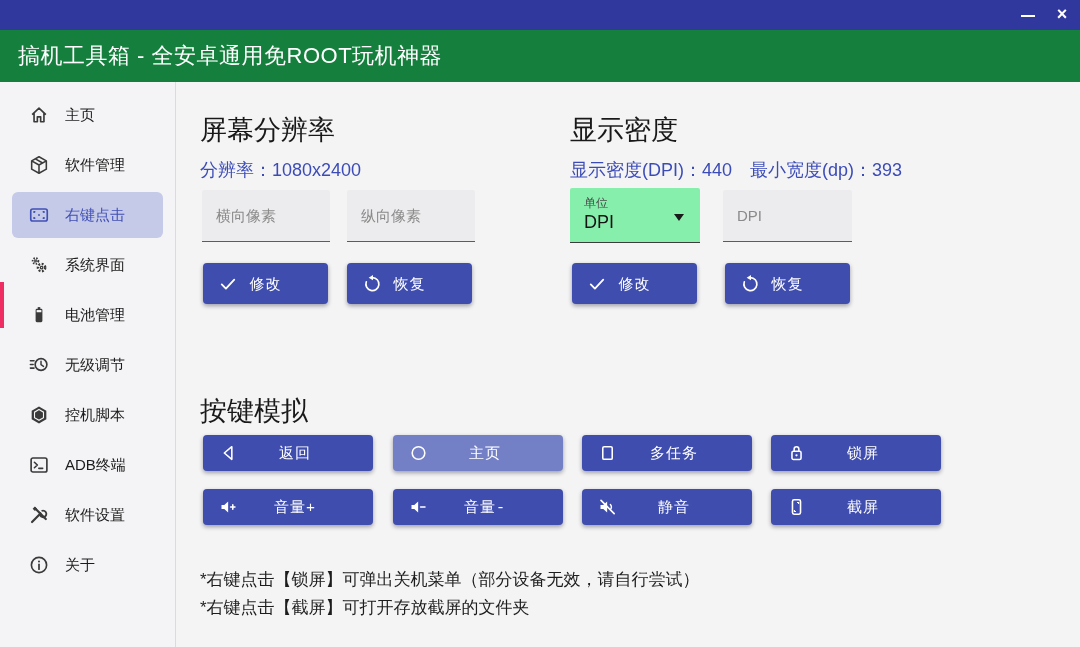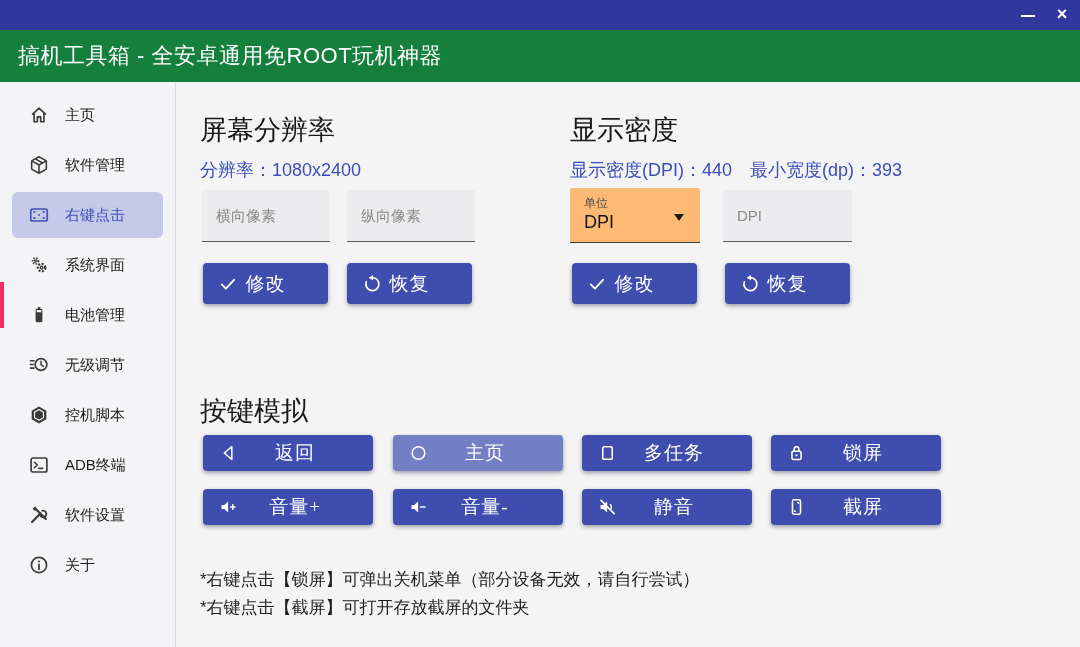--- a/index.html
+++ b/index.html
@@ -32,28 +32,28 @@
   
   .main { position:absolute; top:82px; left:177px; right:0; bottom:0; background:#f4f4f4; }
   .abs { position:absolute; }
   .sec-title { font-size:27px; font-weight:500; color:#191919; }
   .info-line { font-size:18px; color:#3b4cb8; white-space:nowrap; }
   .info-line .val { margin-right:18px; }
   .m-input { width:128px; height:52px; background:#ececee; border:none;
     border-bottom:1.5px solid #5c5c5c; border-radius:2px 2px 0 0; padding:0 14px;
     font-size:15px; color:#1a1a1a; font-family:inherit; outline:none; }
   .m-input::placeholder { color:#8a8a8a; }
-  .m-select { width:130px; height:55px; background:#fdba74; border-bottom:1.5px solid #3c3c3c;
+  .m-select { width:130px; height:55px; background:#86efac; border-bottom:1.5px solid #3c3c3c;
     border-radius:2px 2px 0 0; cursor:pointer; position:relative; }
   .m-select .sl { position:absolute; left:14px; top:7px; font-size:12px; color:#4a4a4a; }
   .m-select .sv { position:absolute; left:14px; top:24px; font-size:18px; color:#141414; }
   .m-select .caret { position:absolute; right:16px; top:26px; width:0; height:0;
     border-left:5px solid transparent; border-right:5px solid transparent; border-top:7px solid #1a1a1a; }
   .btn { position:absolute; height:41px; background:#3f4dae; border:none; border-radius:4px;
-    color:#fff; font-size:19px; font-family:Liberation Serif, serif; cursor:pointer;
+    color:#fff; font-size:15px; font-family:Liberation Mono, monospace; cursor:pointer;
     box-shadow:0 2px 4px rgba(30,30,60,.4); }
   .btn .b-icon { position:absolute; left:15px; top:50%; transform:translateY(-50%); display:flex; }
   .btn .b-lbl { position:absolute; left:0; right:0; top:50%; transform:translateY(-50%);
     text-align:center; letter-spacing:1px; }
   .btn.small { width:125px; }
   .btn.sim { width:170px; height:36px; }
   .btn.sim .b-lbl { padding-left:14px; }
   .btn.light { background:#7380c6; }
   .note { font-size:17px; color:#1d1d1d; white-space:nowrap; }
 </style>

